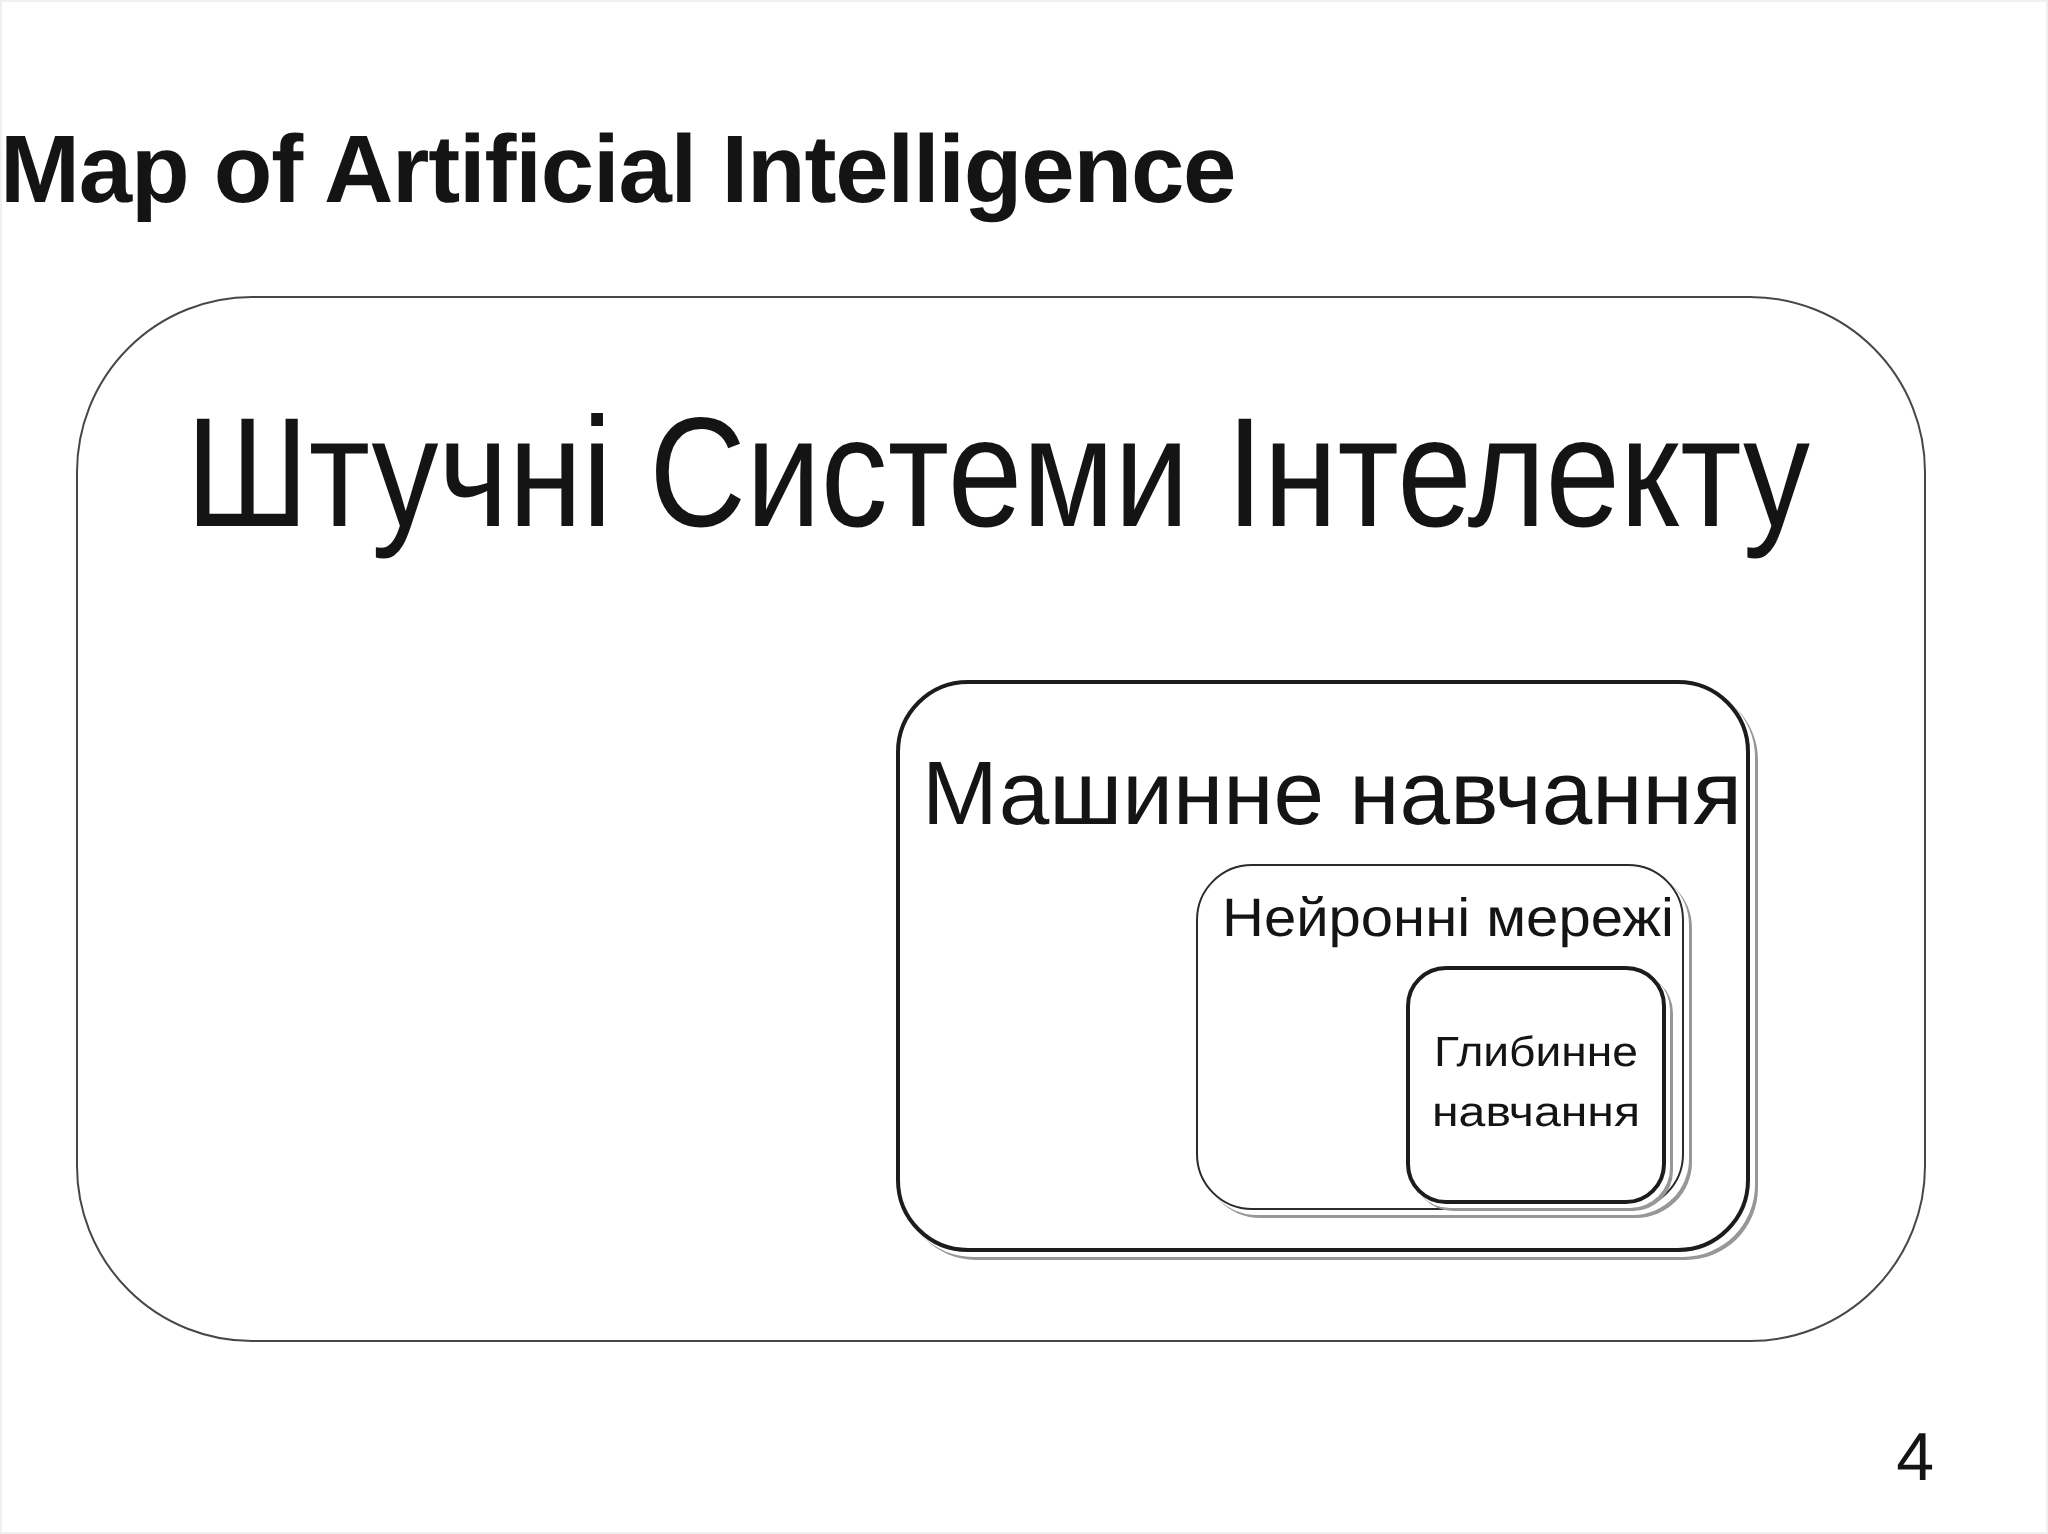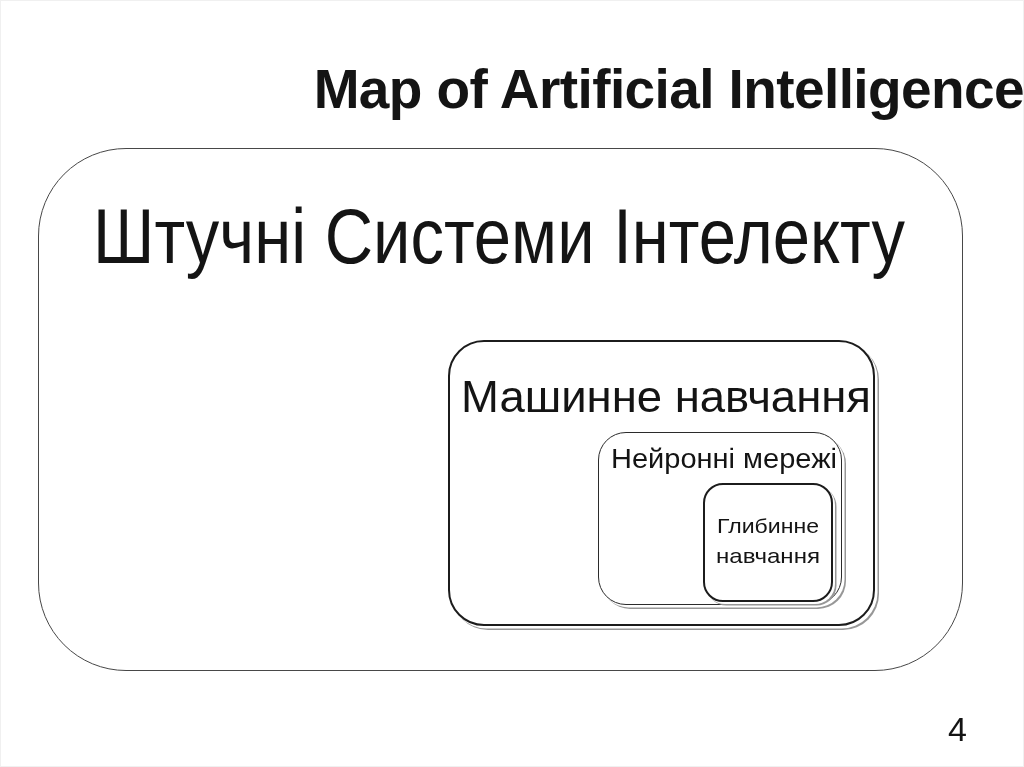--- a/index.html
+++ b/index.html
@@ -15,22 +15,22 @@
     overflow: hidden;
     font-family: "Liberation Sans", sans-serif;
     box-shadow: inset 0 0 0 1px #f0f0f0;
   }
   .title {
     position: absolute;
     left: 0;
     top: 62px;
     width: 1024px;
     margin: 0;
-    text-align: right;
-    font-size: 55px;
+    text-align: left;
+    font-size: 48px;
     font-weight: 700;
     letter-spacing: -0.6px;
     line-height: 1;
     color: #141414;
   }
   .box {
     position: absolute;
     box-sizing: border-box;
     background: #ffffff;
   }

